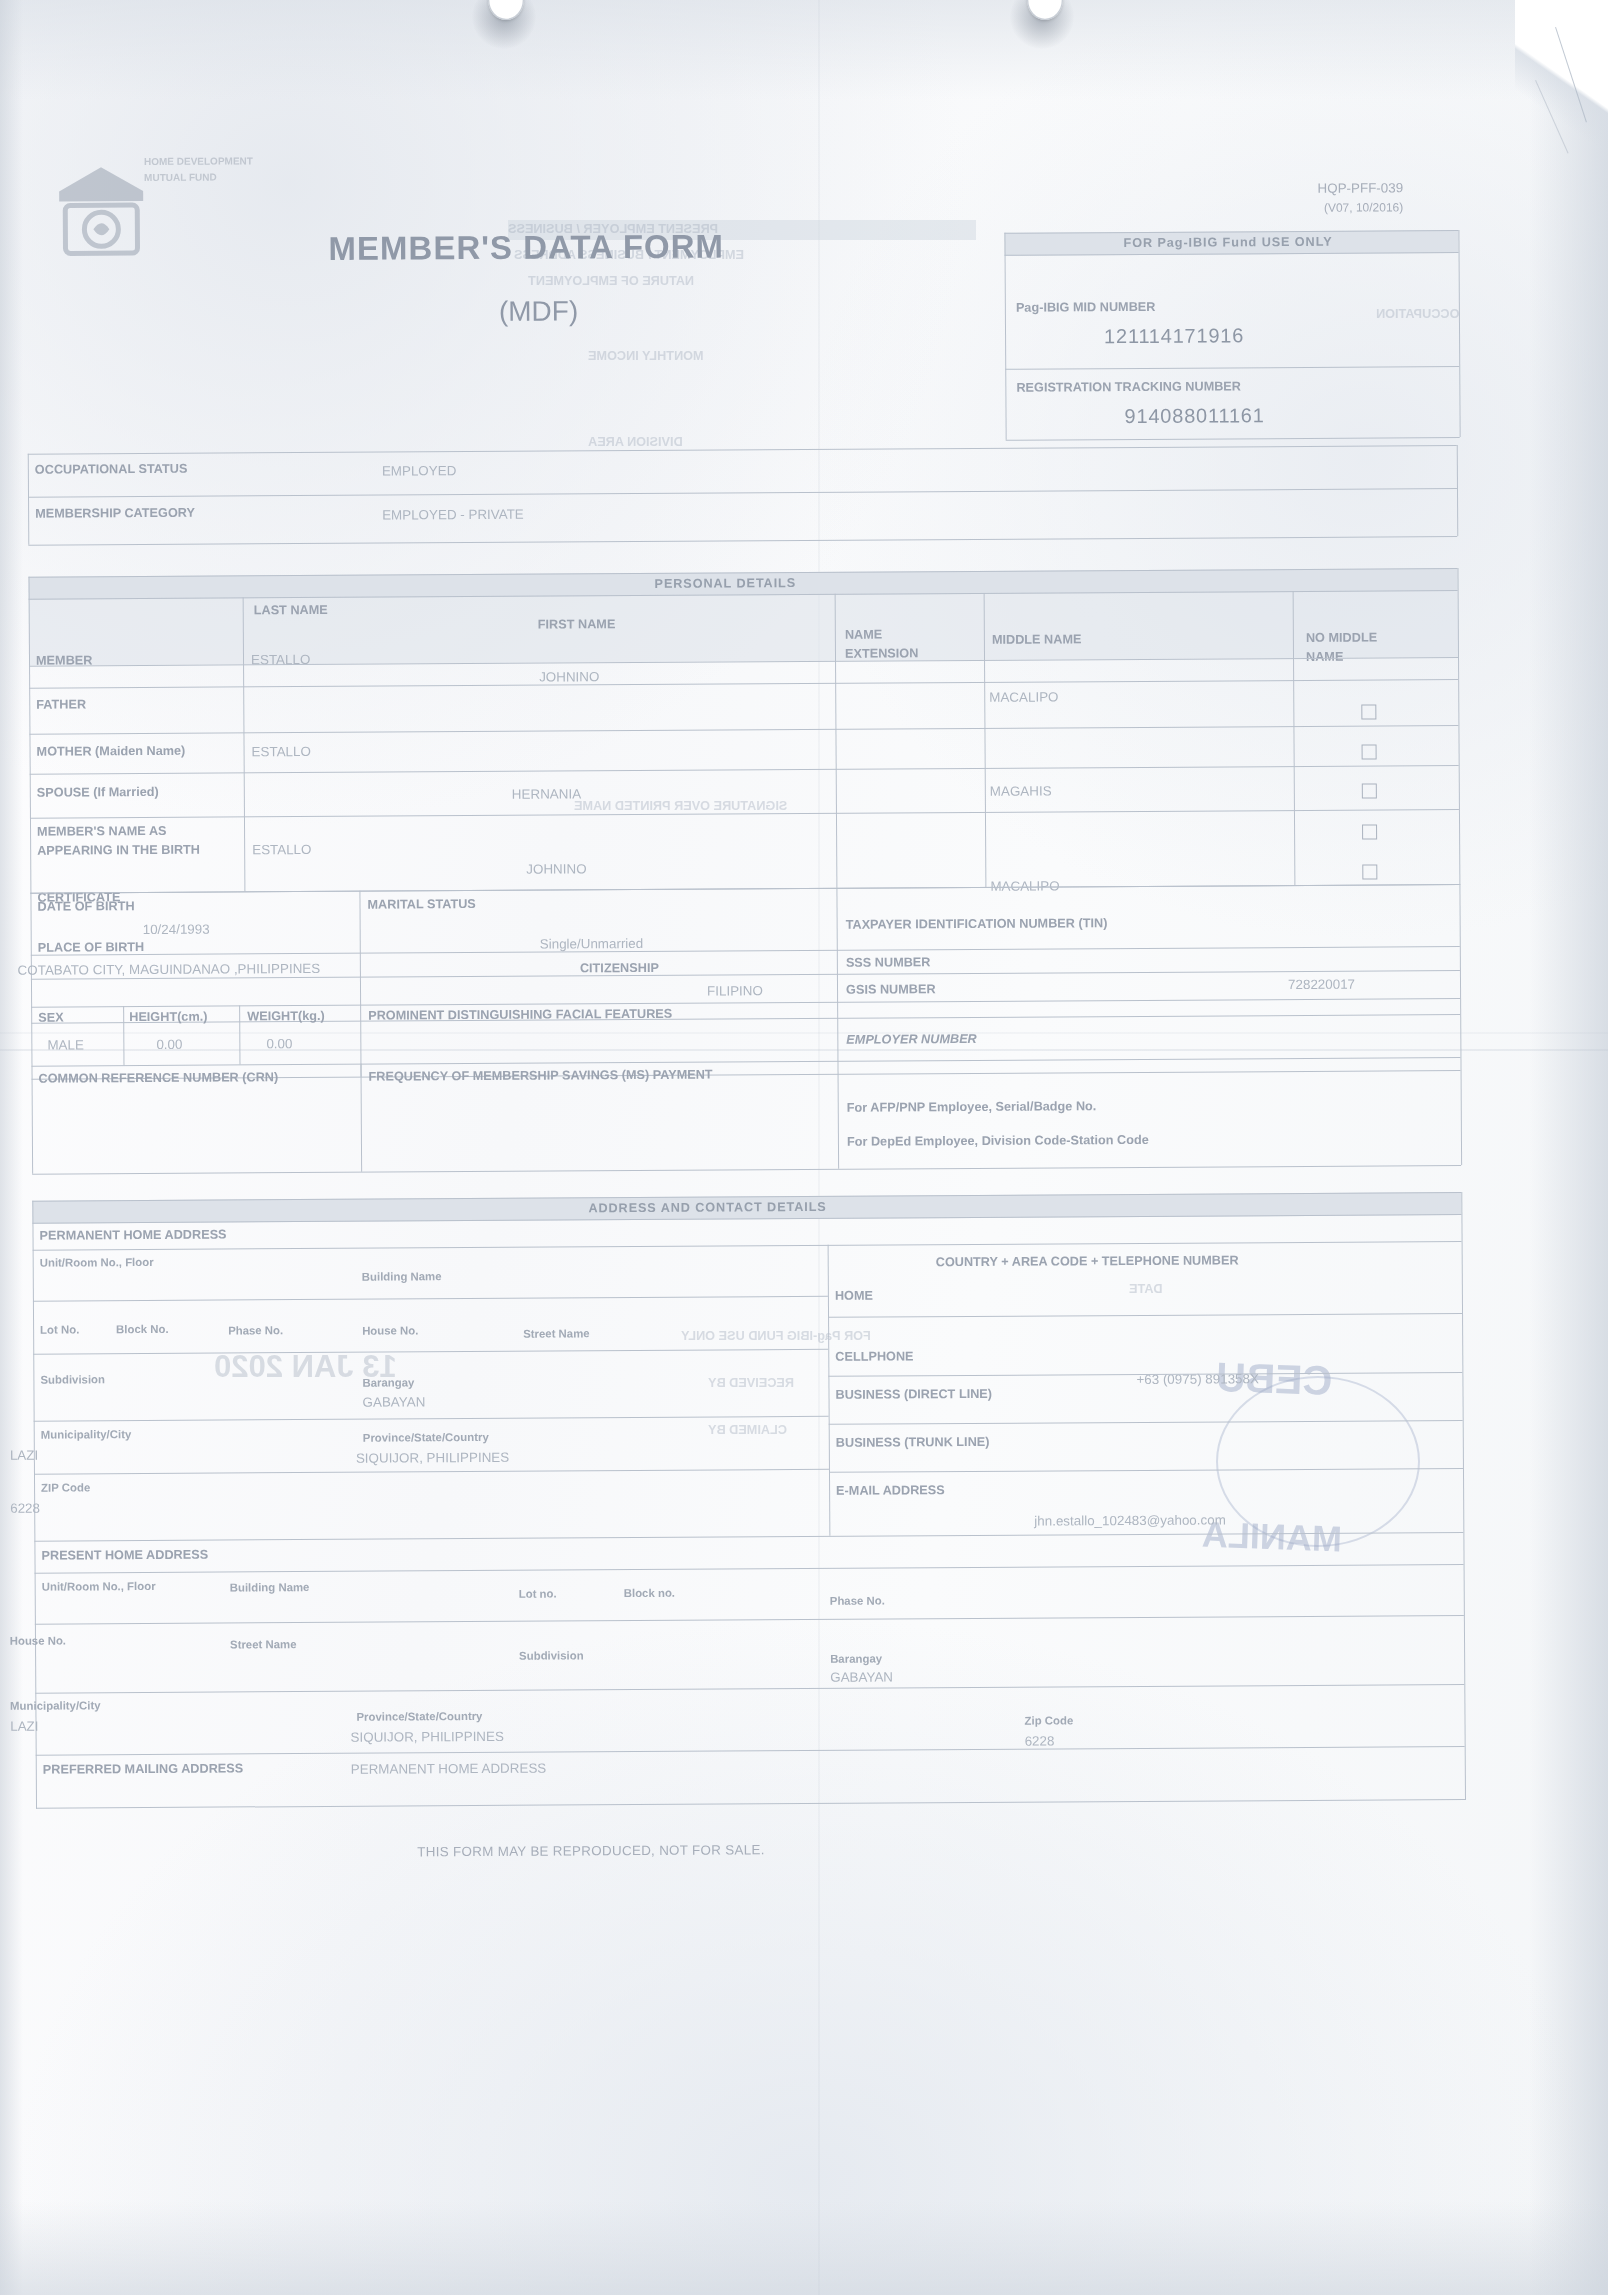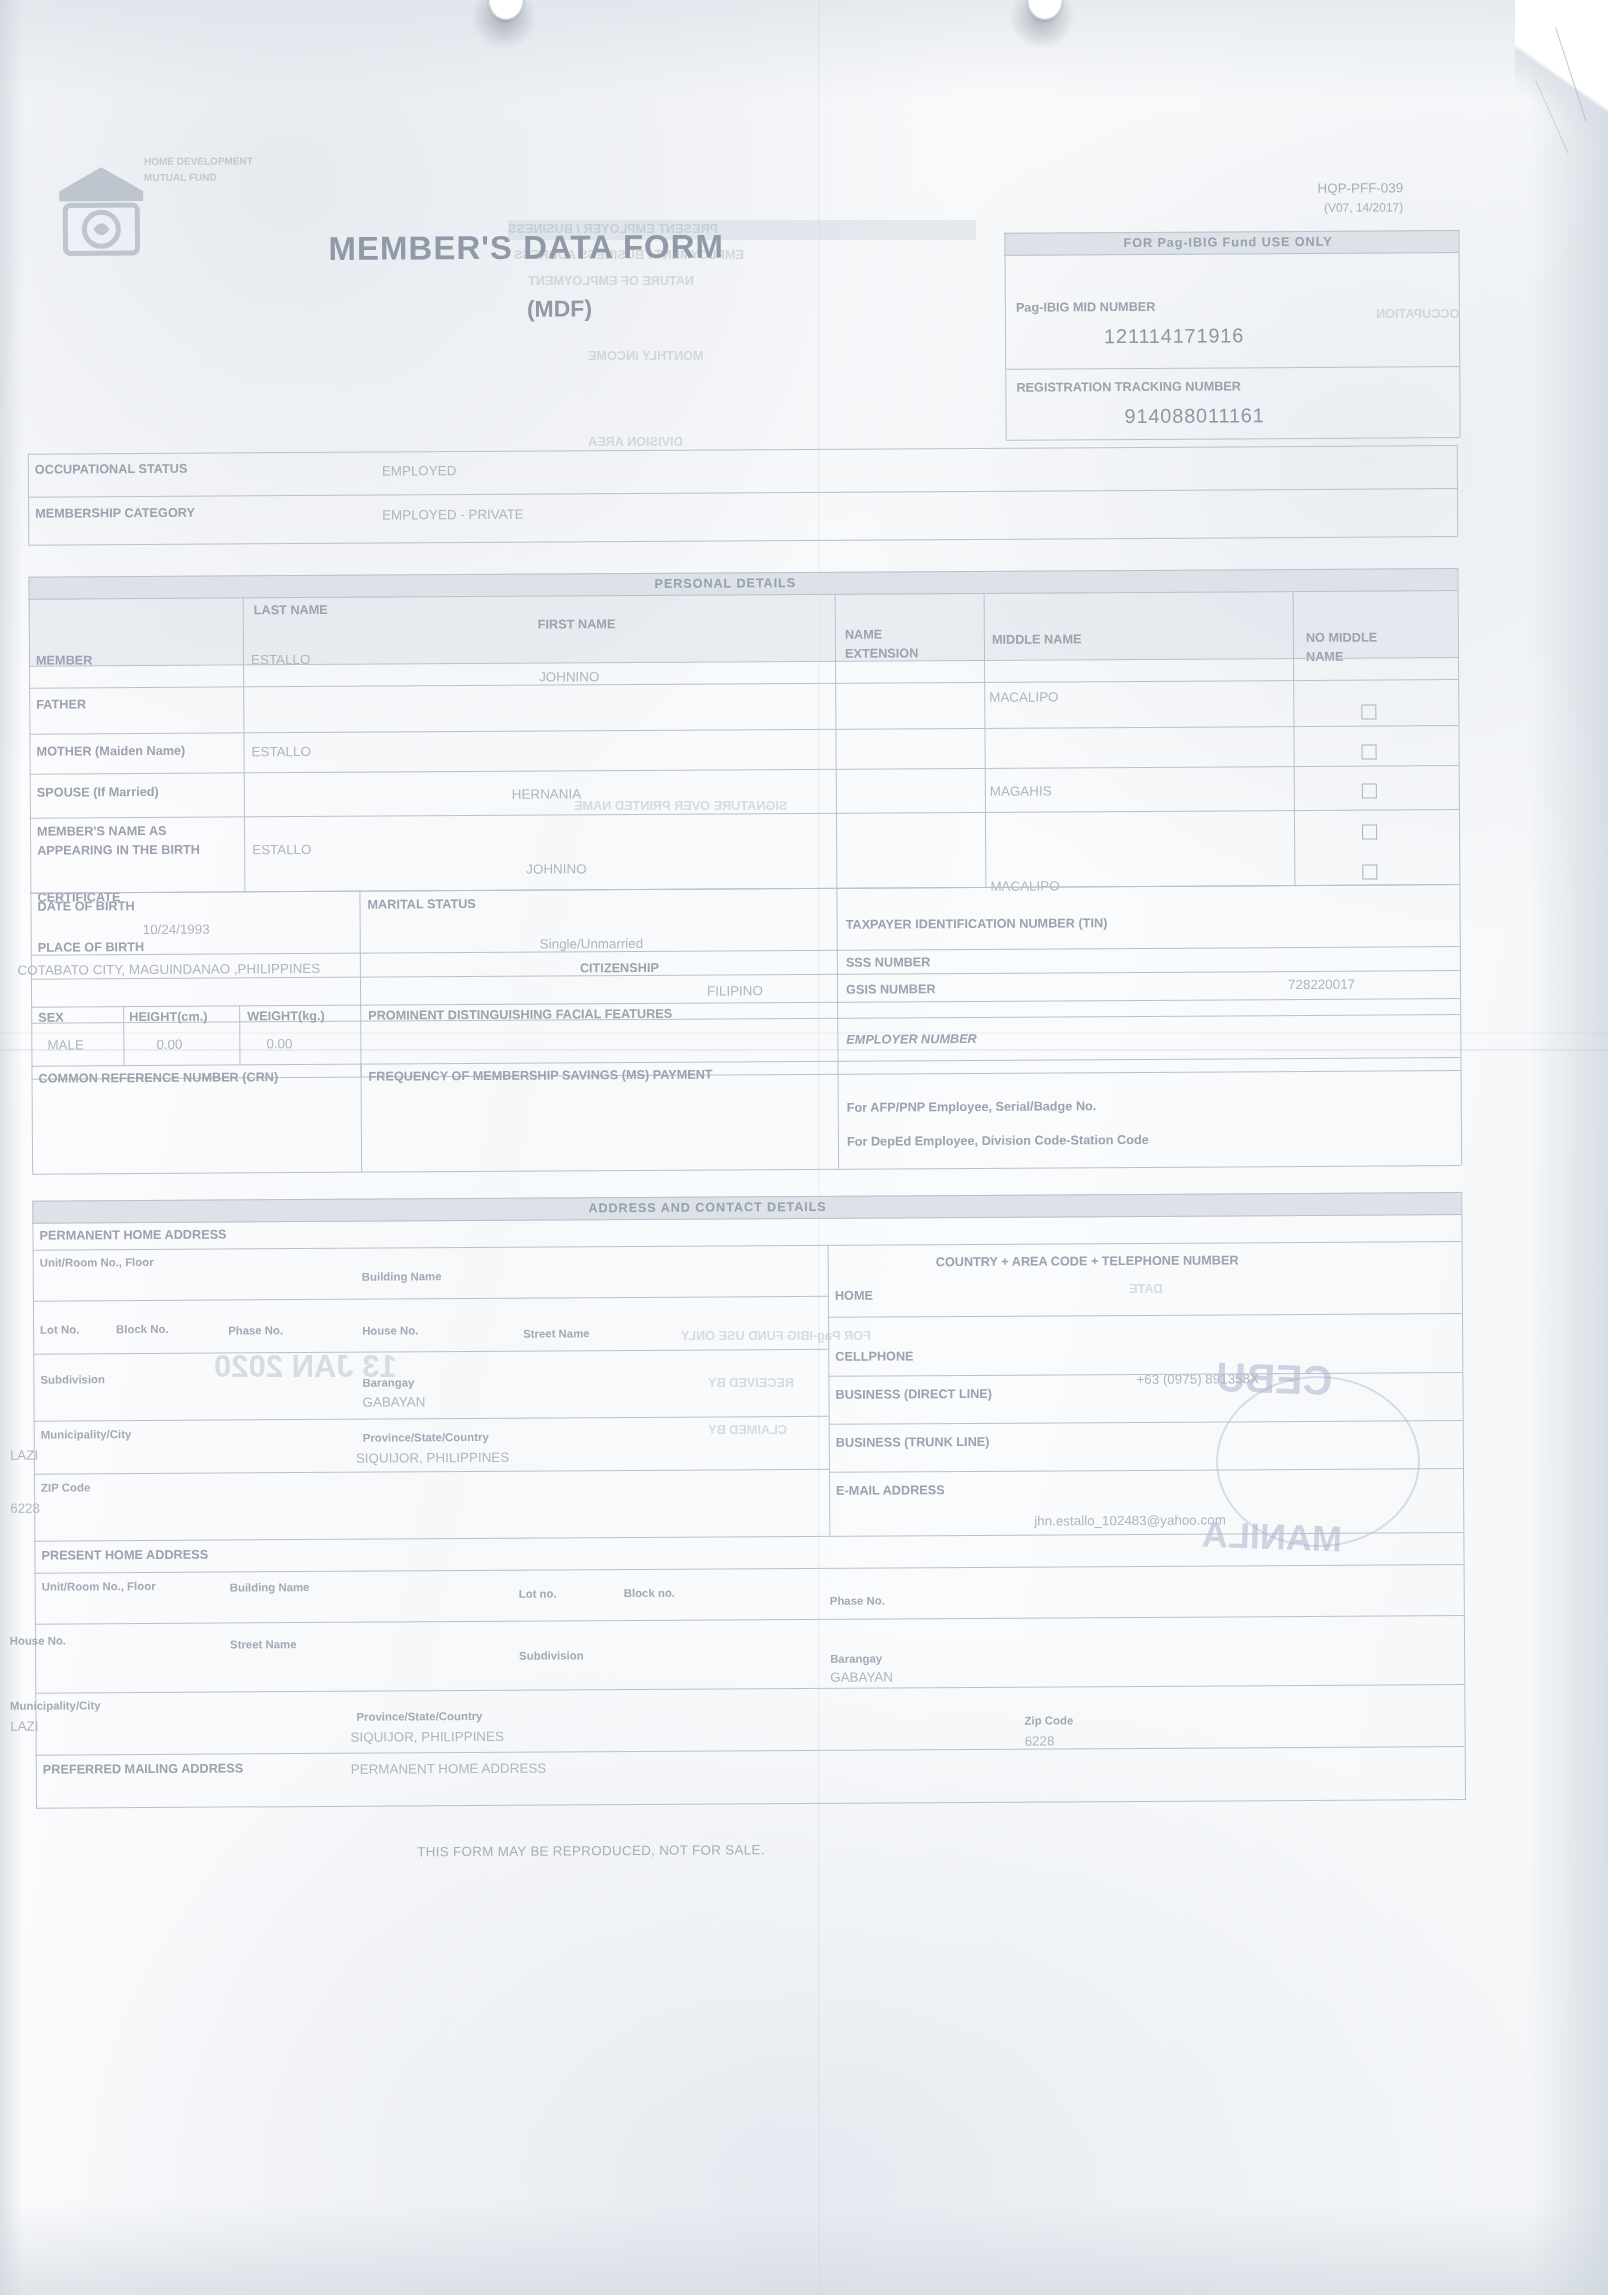--- a/index.html
+++ b/index.html
@@ -143,24 +143,23 @@
   #title {
     position: absolute;
     font-size: 33px;
     font-weight: 700;
     letter-spacing: 1px;
     color: #9099a8;
     white-space: nowrap;
   }
   #subtitle {
     position: absolute;
-    font-size: 23px;
-    font-weight: 700;
+    font-size: 28px;
+    font-weight: 400;
     color: #9099a8;
-    margin-left: 28px;
   }
   #formcode {
     position: absolute;
     font-size: 13.4px;
     color: #a7aeba;
     text-align: right;
     white-space: nowrap;
   }
   #formcode2 {
     position: absolute;
@@ -273,21 +272,21 @@
     <circle cx="50" cy="68" r="17" fill="none" stroke="#9aa3b1" stroke-width="5"></circle>
     <path d="M42 68 q8 -12 16 0 q-8 12 -16 0 Z" fill="#9aa3b1"></path>
   </svg>
   <div class="lbl-sm" style="left:150px; top:152px; font-size:10px; opacity:.55;">HOME DEVELOPMENT</div>
   <div class="lbl-sm" style="left:150px; top:168px; font-size:10px; opacity:.55;">MUTUAL FUND</div>
 
   <div id="title" style="left:334px; top:227px;">MEMBER'S DATA FORM</div>
   <div id="subtitle" style="left:504px; top:294px;">(MDF)</div>
 
   <div id="formcode" style="right:200px; top:184px;">HQP-PFF-039</div>
-  <div id="formcode2" style="right:200px; top:204px;">(V07, 14/2017)</div>
+  <div id="formcode2" style="right:200px; top:204px;">(V07, 10/2016)</div>
 
   <div class="band" style="left:1010px; top:234px; width:454px; height:23px;"></div>
   <div class="band-lbl" style="left:1129px; top:238px;">FOR Pag-IBIG Fund USE ONLY</div>
   <div class="line" style="left:1010px; top:234px; width:454px;"></div>
   <div class="line" style="left:1010px; top:256px; width:454px;"></div>
   <div class="line" style="left:1010px; top:370px; width:454px;"></div>
   <div class="line" style="left:1010px; top:441px; width:454px;"></div>
   <div class="vline" style="left:1010px; top:234px; height:207px;"></div>
   <div class="vline" style="left:1464px; top:234px; height:207px;"></div>
   <div class="lbl" style="left:1021px; top:302px;">Pag-IBIG MID NUMBER</div>

